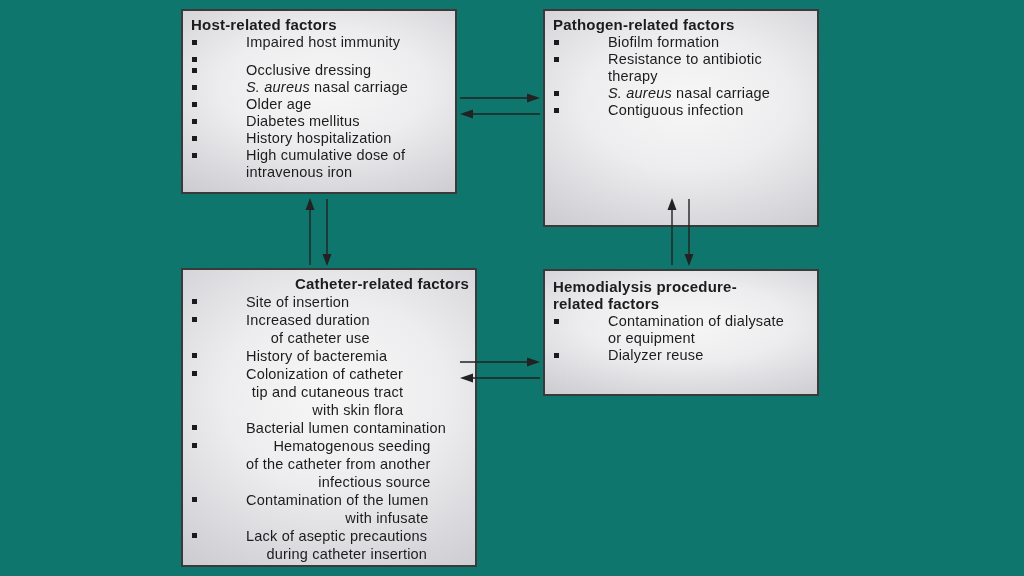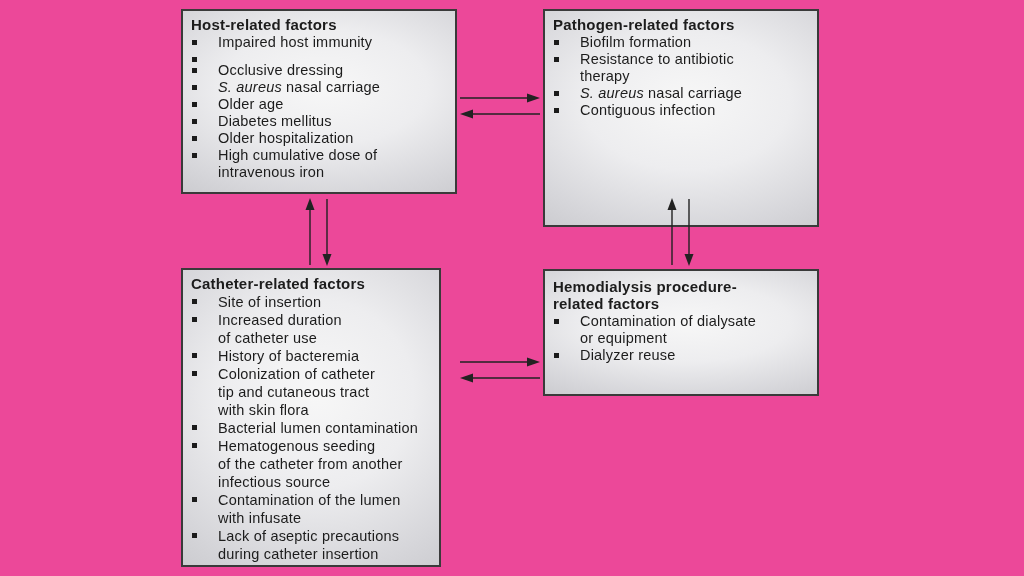--- a/index.html
+++ b/index.html
@@ -1,61 +1,61 @@
 <!DOCTYPE html>
 <html><head>
 <meta charset="utf-8">
 <style>
   html, body {
     margin: 0; padding: 0; background: #ffffff;
   }
   .canvas {
     position: relative;
     width: 1024px; height: 576px;
-    background: #ec4899;
+    background: #0f766e;
     overflow: hidden;
     font-family: "Liberation Sans", sans-serif;
     color: #1c1c1c;
   }
   .fbox {
     position: absolute;
     box-sizing: border-box;
     border: 2px solid #3a3a3a;
     background: radial-gradient(95% 80% at 52% 42%,
       #f7f7f7 0%, #ededef 40%, #d6d6da 75%, #c6c6ca 100%);
     padding: 5px 6px 0 8px;
   }
   .fbox .title {
     font-weight: bold;
     font-size: 15px;
     line-height: 17px;
     letter-spacing: 0.2px;
     white-space: pre-line;
     margin: 0 0 1px 0;
   }
-  .item { display: flex; }
+  .item { display: flex; gap: 28px; }
   .item .bullet { flex: 0 0 27px; }
   .item .bullet::before {
     content: "";
     display: block;
     width: 5px; height: 5px;
     background: #1b1b1b;
     margin: 6px 0 0 1px;
   }
   .item .txt {
     font-size: 14.5px;
     line-height: 17px;
     letter-spacing: 0.2px;
     white-space: pre-line;
   }
   .item .txt i { font-style: italic; }
 
   .box-host        { left: 181px; top: 9px;   width: 276px; height: 185px; }
   .box-pathogen    { left: 543px; top: 9px;   width: 276px; height: 218px; }
-  .box-catheter    { left: 181px; top: 268px; width: 260px; height: 299px; }
+  .box-catheter    { left: 181px; top: 268px; width: 296px; height: 299px; text-align: right; }
   .box-hemo        { left: 543px; top: 269px; width: 276px; height: 127px; padding-top: 7px; }
   .box-catheter .item .txt { line-height: 18px; }
 
   .arrow-svg { position: absolute; }
 </style>
 </head>
 <body>
 
 <div class="canvas">
 
@@ -79,21 +79,21 @@
     <div class="item">
       <span class="bullet"></span>
       <span class="txt">Older age</span>
     </div>
     <div class="item">
       <span class="bullet"></span>
       <span class="txt">Diabetes mellitus</span>
     </div>
     <div class="item">
       <span class="bullet"></span>
-      <span class="txt">Older hospitalization</span>
+      <span class="txt">History hospitalization</span>
     </div>
     <div class="item">
       <span class="bullet"></span>
       <span class="txt">High cumulative dose of
 intravenous iron</span>
     </div>
   </div>
 
   <div class="fbox box-pathogen">
     <div class="title">Pathogen-related factors</div>

